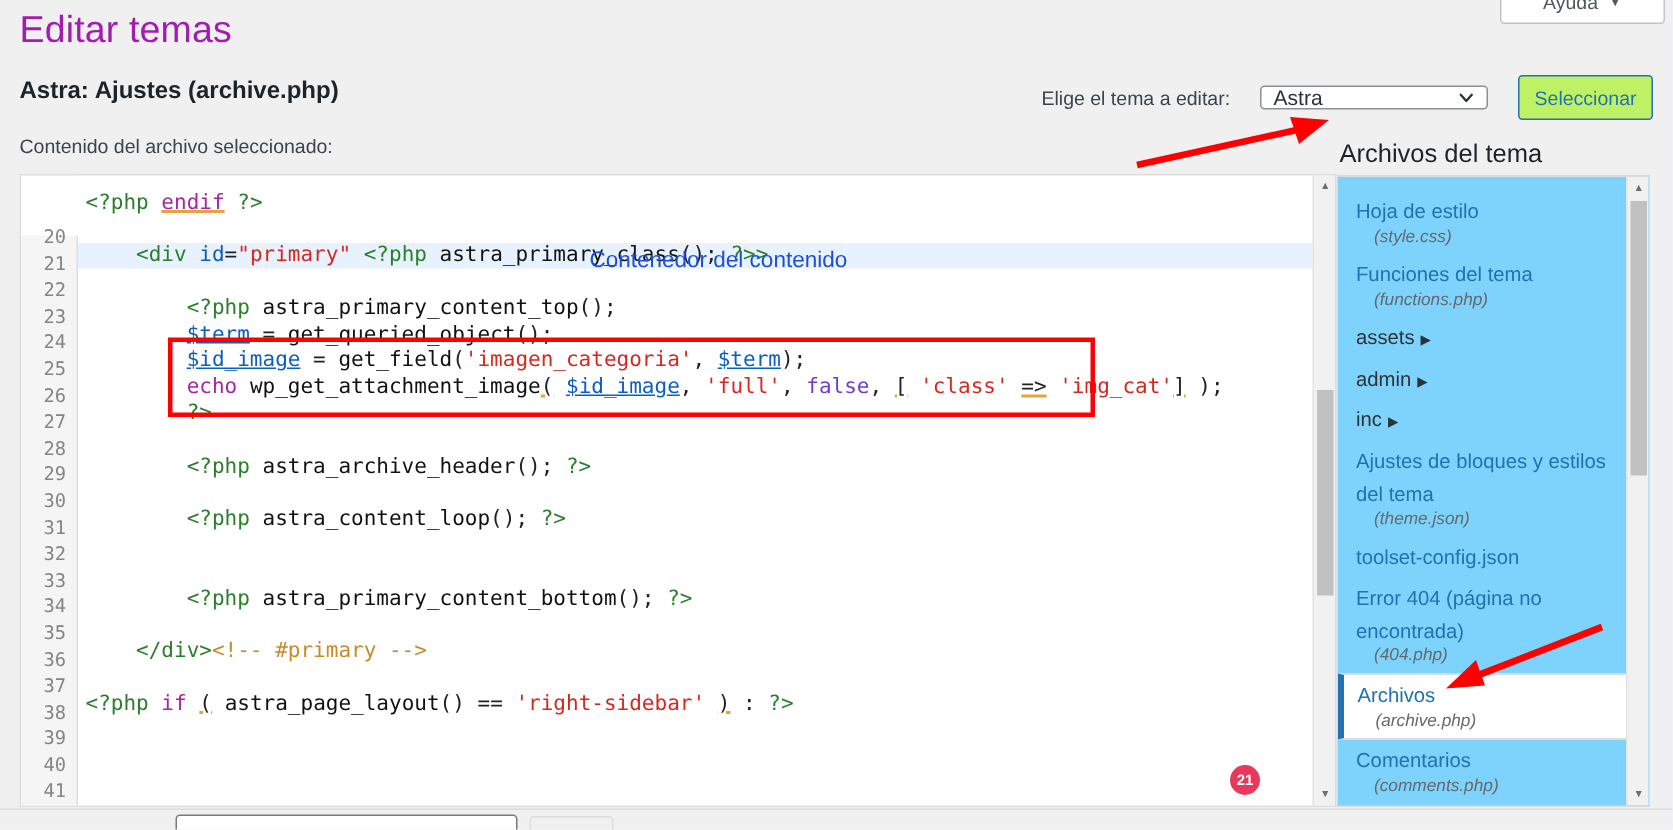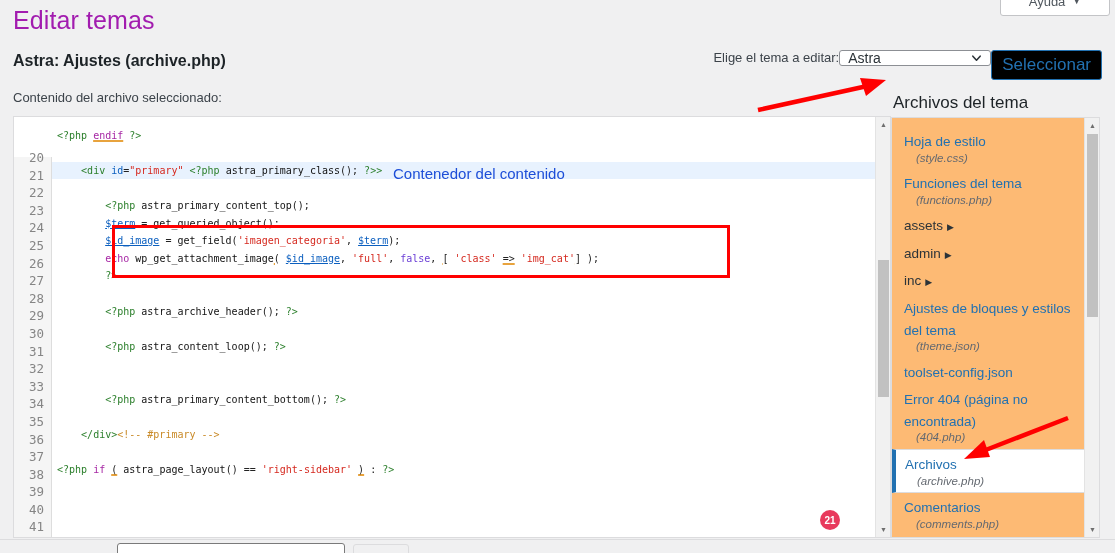--- a/index.html
+++ b/index.html
@@ -34,51 +34,51 @@
     font-size: 16px; font-weight: 700; color: #1d2327;
   }
   .content-label {
     position: absolute; left: 13px; top: 90px;
     font-size: 13px; color: #3c434a;
   }
 
   
   .theme-chooser {
     position: absolute; right: 13px; top: 50px;
-    display: flex; align-items: flex-start; gap: 0;
+    display: flex; align-items: center; gap: 20px;
   }
   .theme-chooser .lbl { font-size: 13px; color: #3c434a; }
   .theme-select {
     position: relative;
     width: 152px; height: 16px;
     background: #fff; border: 1px solid #8c8f94; border-radius: 3px;
     display: flex; align-items: center;
     padding: 0 26px 0 8px;
     font-size: 14px; color: #2c3338;
   }
   .theme-select .chev {
     position: absolute; right: 8px; top: 50%; transform: translateY(-50%);
     width: 11px; height: 11px;
   }
   .select-btn {
     height: 30px; padding: 0 10px;
-    background: #000000; border: 1px solid #2271b1; border-radius: 3px;
-    color: #2271b1; font-size: 17px;
+    background: #bef264; border: 1px solid #2271b1; border-radius: 3px;
+    color: #2271b1; font-size: 13px;
     display: flex; align-items: center;
   }
 
   
   .files-heading {
     position: absolute; left: 893px; top: 93px;
     font-size: 17px; font-weight: 400; color: #1d2327;
   }
   .files-panel {
     position: absolute; left: 891px; top: 117px;
     width: 209px; height: 421px;
-    background: #fdba74; border: 1px solid #dcdcde;
+    background: #7dd3fc; border: 1px solid #dcdcde;
     overflow: hidden;
   }
   .files-list {
     position: absolute; left: 0; top: 0; width: 194px;
     padding: 9px 0 0 0;
   }
   .file-item {
     padding: 3px 10px 3px 12px;
     line-height: 1.35;
     position: relative;
@@ -131,21 +131,21 @@
     background: #f5f5f5; border-right: 1px solid #ddd; margin-top: 40px;
   }
   .code-area {
     position: absolute; left: 38px; top: 0; right: 15px; height: 100%;
     background: #fff;
   }
   .line {
     position: relative;
     height: 17.6px; line-height: 17.6px;
     font-family: "DejaVu Sans Mono", monospace;
-    font-size: 10px;
+    font-size: 14px;
     white-space: pre;
   }
   .gutter .line {
     text-align: right; padding-right: 7px;
     color: #858585; font-size: 12.5px;
   }
   .code-area .line { padding-left: 5px; color: #000; }
   .code-area .line.hl { background: #e8f2fe; }
 
   

